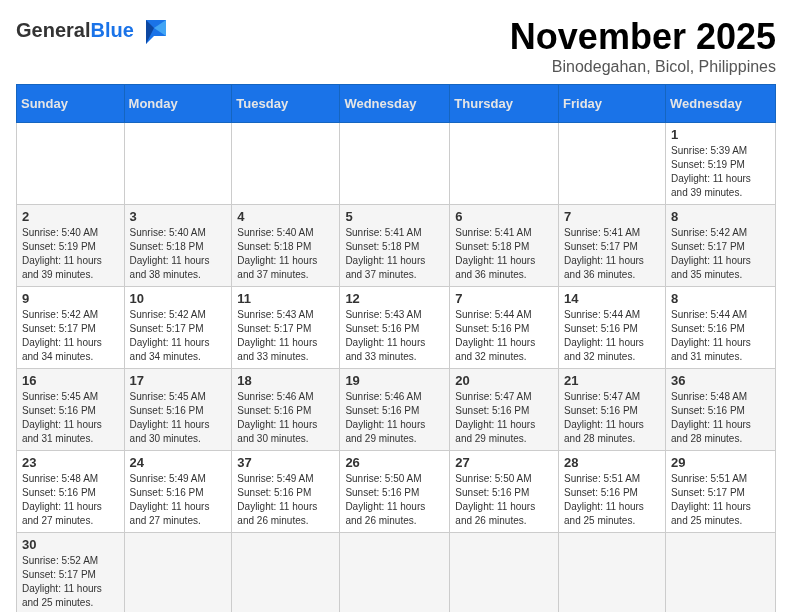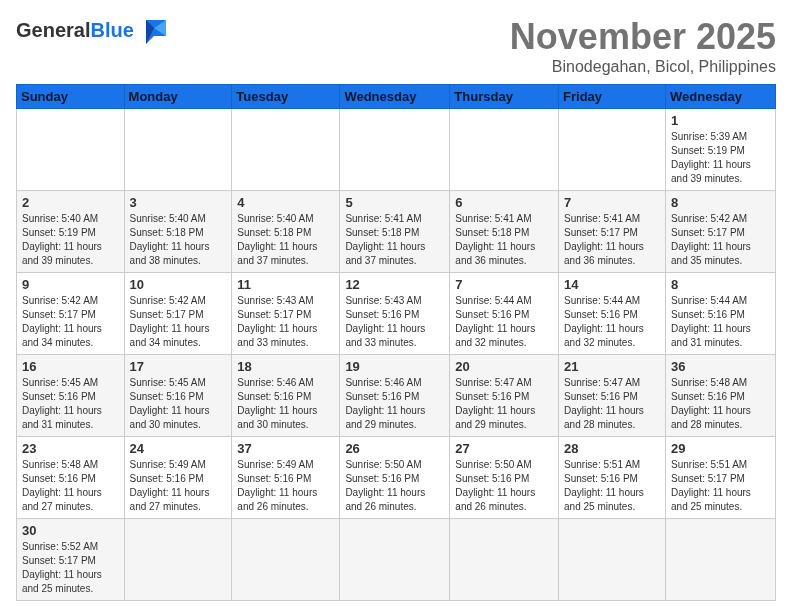--- a/index.html
+++ b/index.html
@@ -35,38 +35,38 @@
       width: 32px;
       height: 28px;
       margin-left: 4px;
     }
     .title-area {
       text-align: right;
     }
     .month-title {
       font-size: 36px;
       font-weight: bold;
-      color: #737373;
+      color: #000000;
       text-align: center;
     }
     .location-title {
       font-size: 16px;
       color: #555;
     }
     .calendar-table {
       width: 100%;
       border-collapse: collapse;
       border: 1px solid #ccc;
     }
     .calendar-table thead th {
       background-color: #1a73e8;
-      color: #0f172a;
+      color: #e5e5e5;
       font-size: 13px;
       font-weight: bold;
-      padding: 4px 4px;
+      padding: 11px 4px;
       text-align: left;
       border: 1px solid #1565c0;
     }
     .calendar-table tbody td {
       border: 1px solid #ccc;
       vertical-align: top;
       padding: 4px 5px;
       font-size: 10px;
       color: #333;
       min-height: 70px;

